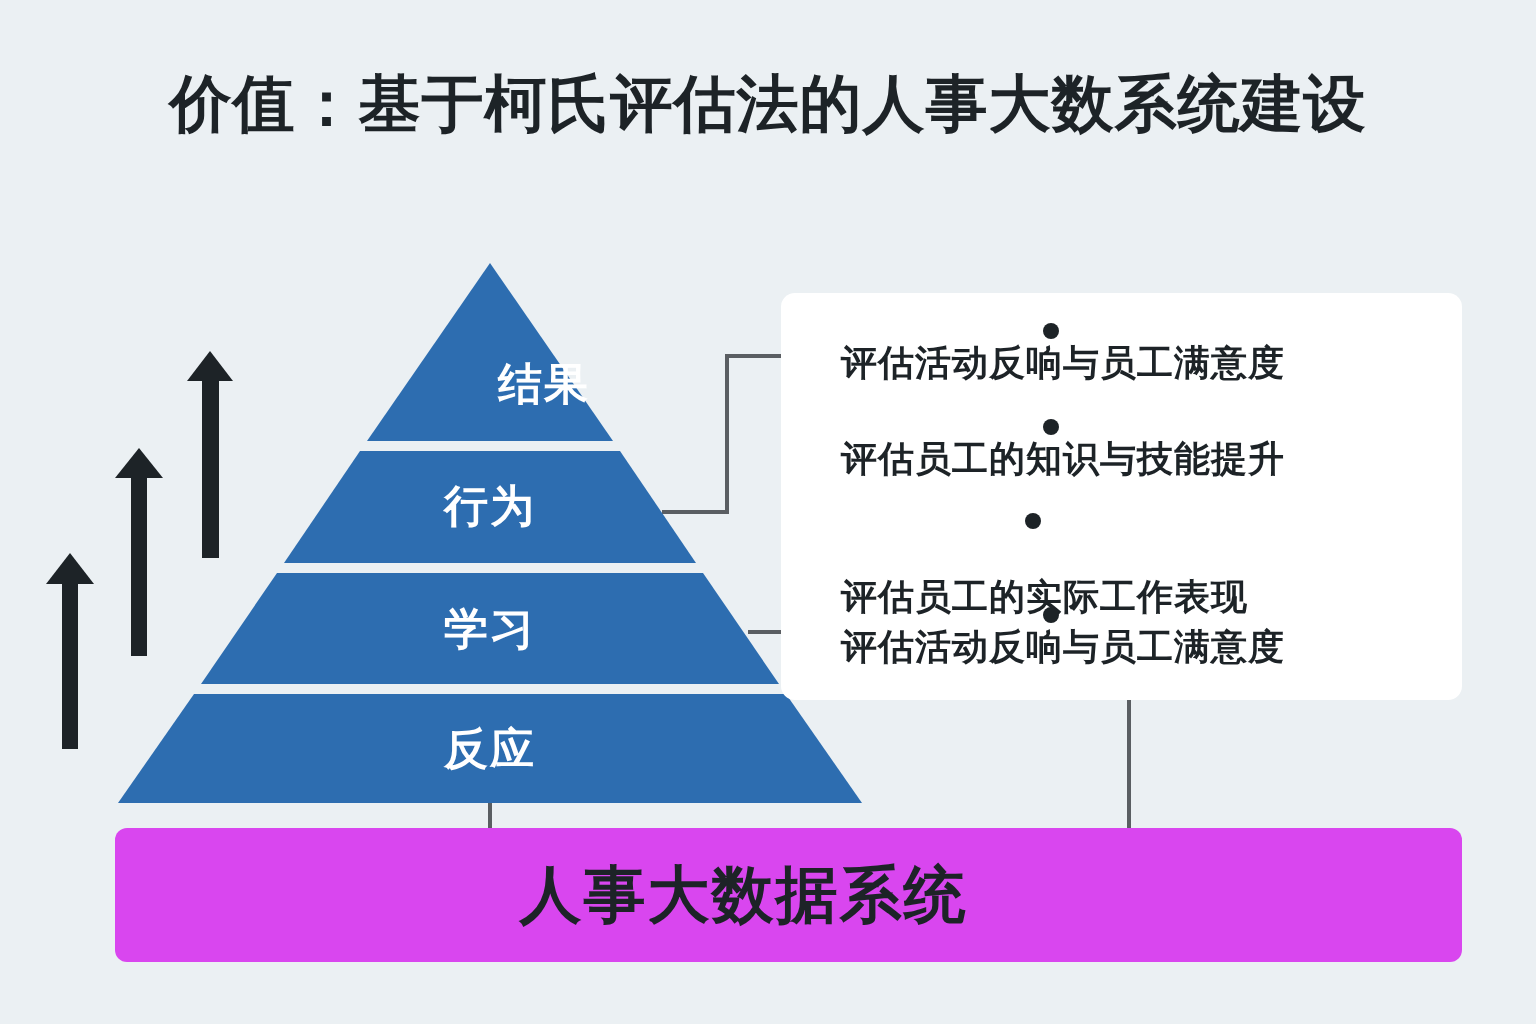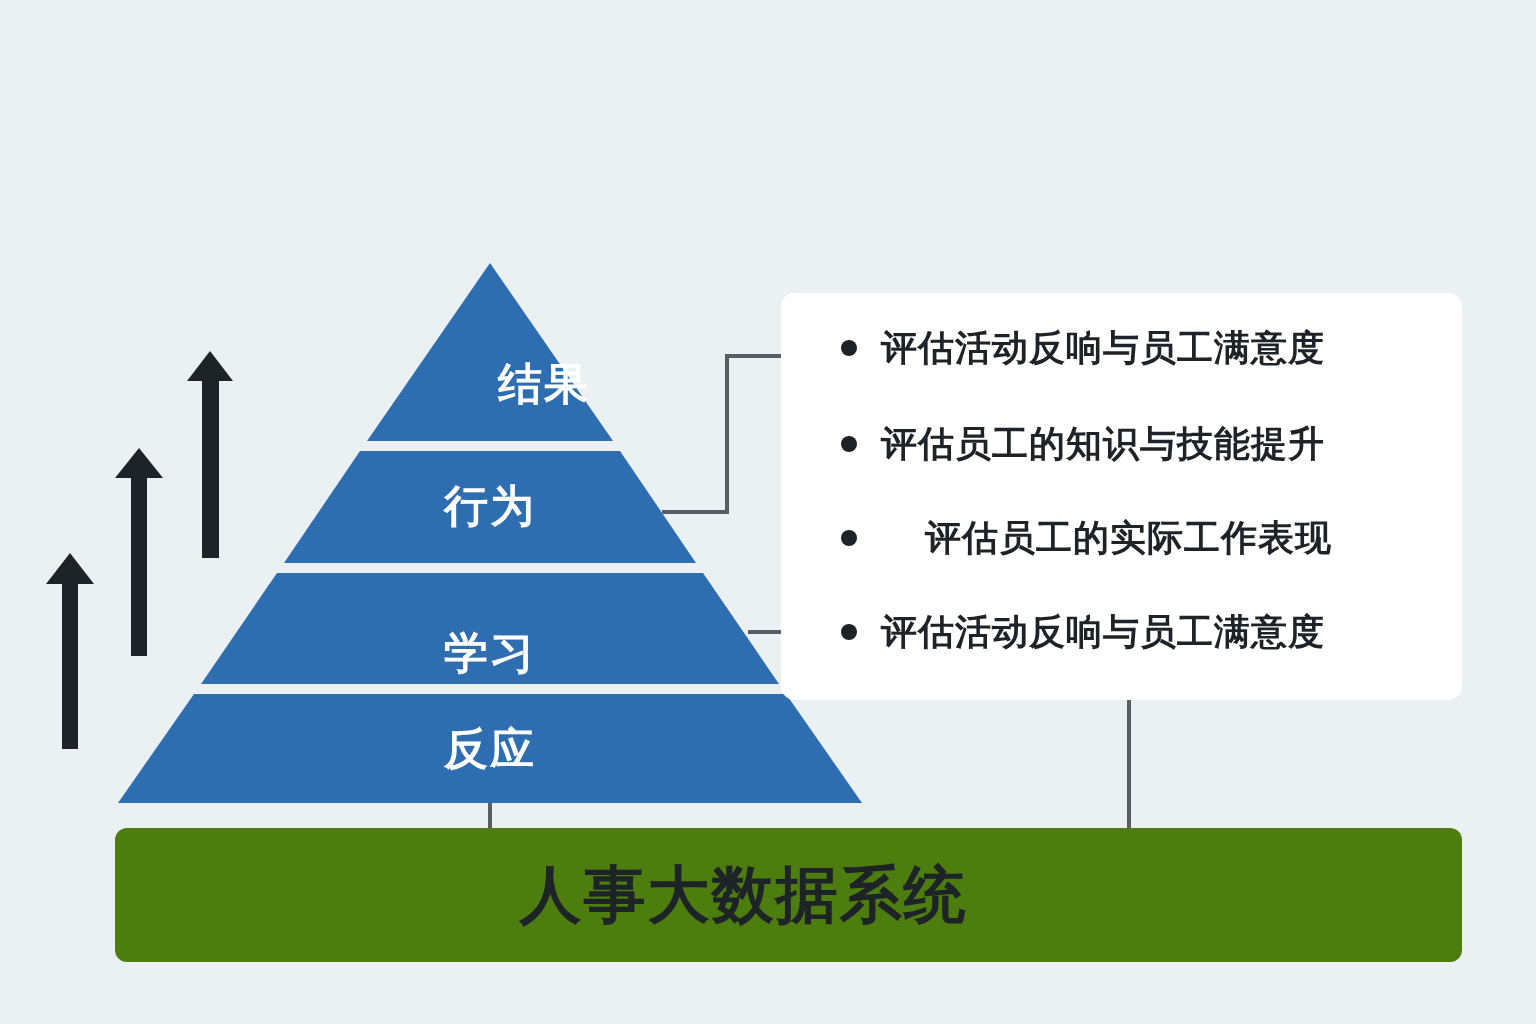--- a/index.html
+++ b/index.html
@@ -62,20 +62,21 @@
       margin: 0;
       padding: 0;
     }
     .card li {
       position: absolute;
       left: 60px;
       height: 50px;
       display: flex;
       align-items: center;
       white-space: nowrap;
+      flex-direction: column;
     }
     .card li .dot {
       width: 16px;
       height: 16px;
       border-radius: 50%;
       background: #1d2327;
       margin-right: 24px;
       flex: none;
     }
     .card li .txt {
@@ -84,38 +85,39 @@
       color: #1d2327;
       letter-spacing: 1px;
     }
 
     .bottom-box {
       position: absolute;
       left: 115px;
       top: 828px;
       width: 1347px;
       height: 134px;
-      background: #4d7c0f;
+      background: #d946ef;
       border-radius: 12px;
       display: flex;
       align-items: center;
       justify-content: center;
     }
     .bottom-box .label {
       font-weight: bold;
       font-size: 62px;
       color: #1d2327;
       letter-spacing: 2px;
       margin-left: -90px;
     }
   </style>
 </head>
 <body>
 
 <div class="title">
+  <span class="line">价值：基于柯氏评估法的人事大数系统建设</span>
 </div>
 
 <svg class="diagram" viewBox="0 0 1536 1024">
 
   <g stroke="#5a5e62" stroke-width="4" fill="none">
 
     <polyline points="662,512 727,512 727,356 790,356"></polyline>
 
     <line x1="748" y1="632" x2="790" y2="632"></line>
 
@@ -146,21 +148,21 @@
     </g>
     <g>
       <rect x="202" y="378" width="17" height="180"></rect>
       <polygon points="187,381 210,351 233,381"></polygon>
     </g>
   </g>
 </svg>
 
 <div class="band-label" style="left:390px; top:359px;text-align:right;">结果</div>
 <div class="band-label" style="left:390px; top:482px;font-family:Liberation Serif, serif;">行为</div>
-<div class="band-label" style="left:390px; top:604px;margin-top:24px;">学习</div>
+<div class="band-label" style="left:390px; top:604px;">学习</div>
 <div class="band-label" style="left:390px; top:724px;">反应</div>
 
 <div class="card">
   <ul>
     <li style="top:30px;">
       <span class="dot"></span>
       <span class="txt">评估活动反响与员工满意度</span>
     </li>
     <li style="top:126px;">
       <span class="dot"></span>

